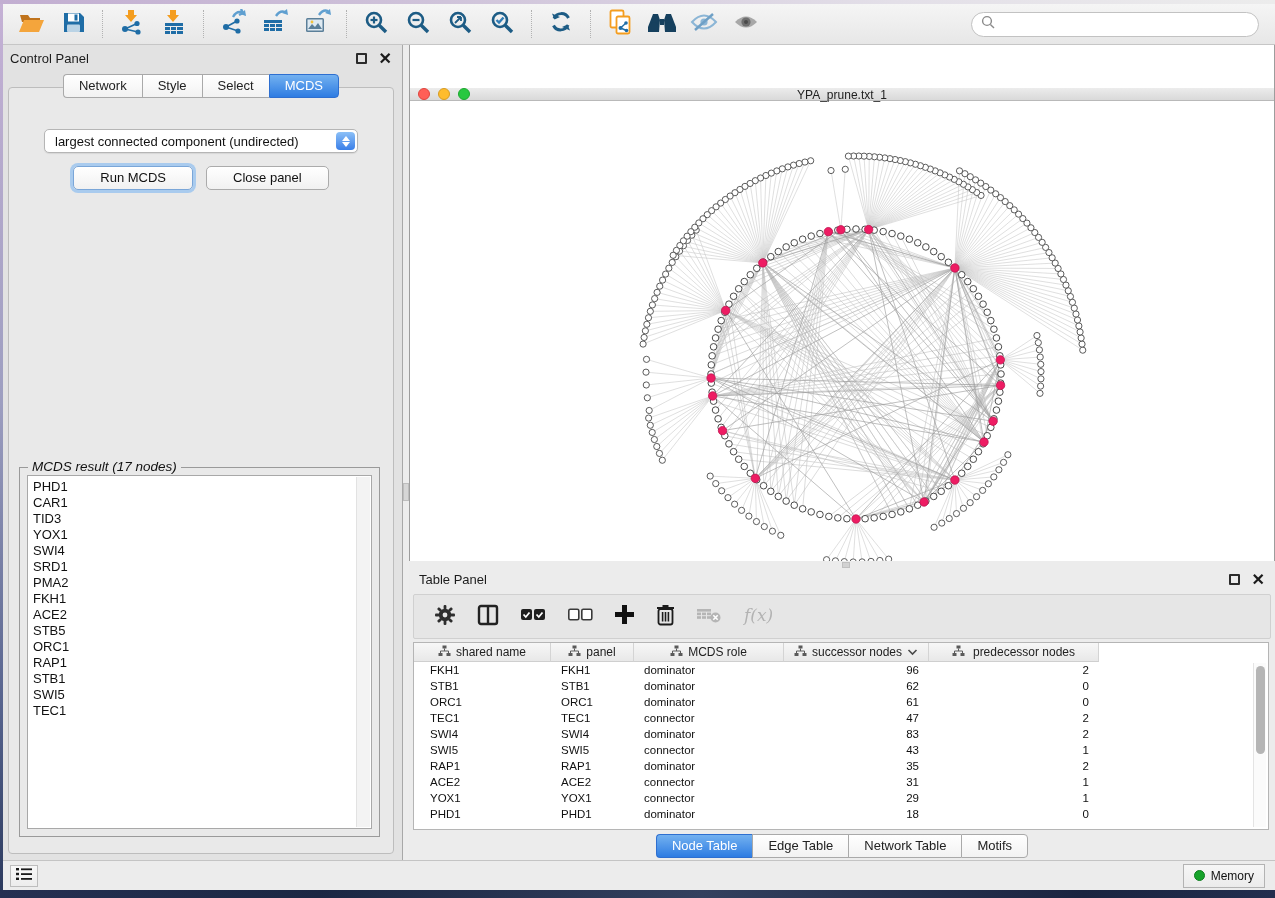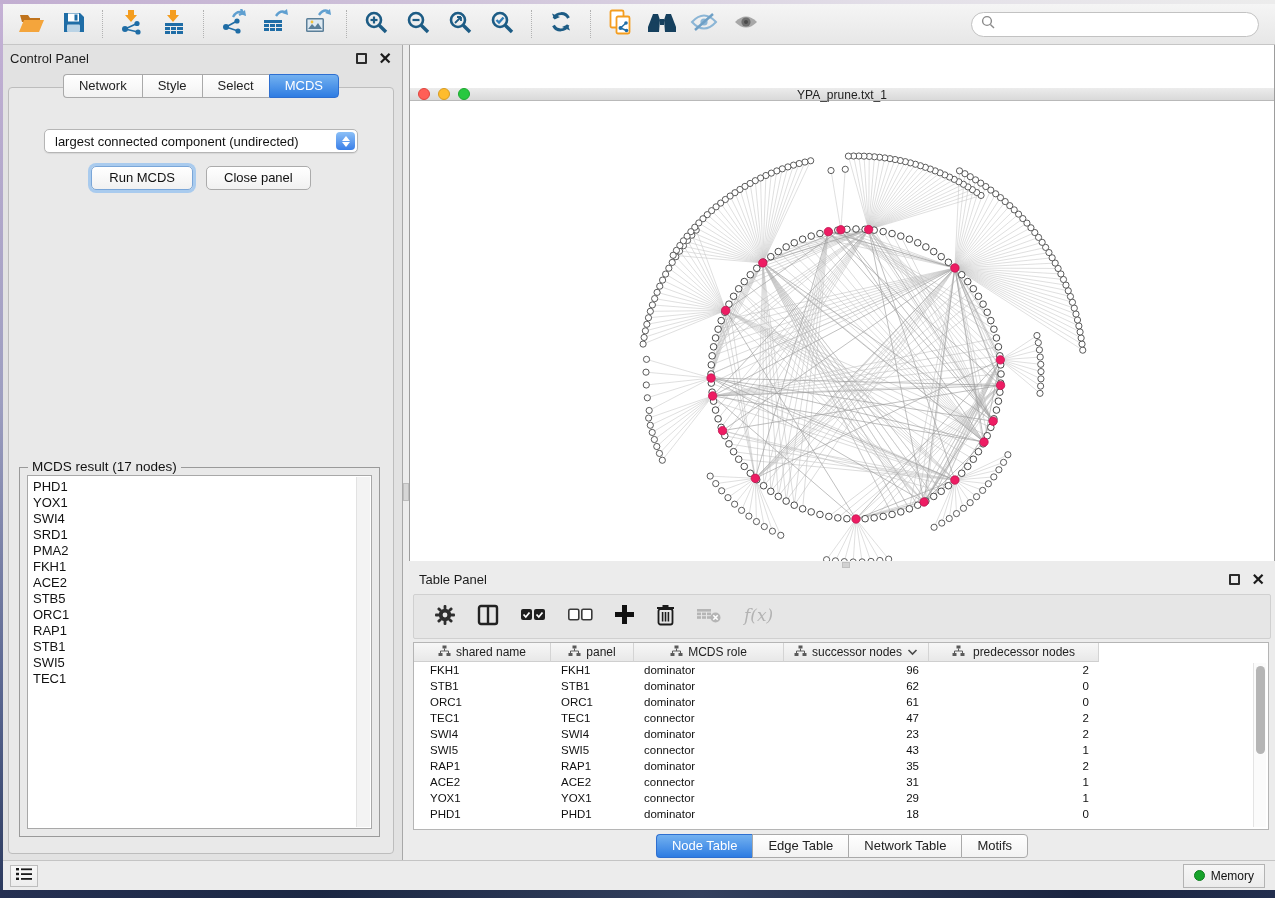--- a/index.html
+++ b/index.html
@@ -45,25 +45,25 @@
   .dropdown { margin:11px auto 0; width:314px; height:24px; background:#fff; border:1px solid #b5b5b5;
               border-radius:5px; display:flex; align-items:center; padding-left:10px; font-size:13px; color:#111;
               position:relative; box-shadow:0 1px 1px rgba(0,0,0,.08); }
   .dd-stepper { position:absolute; right:2px; top:2px; width:19px; height:18px; border-radius:4px;
                 background:linear-gradient(#8cc0f7,#3a7fe8); display:flex; flex-direction:column;
                 align-items:center; justify-content:center; gap:1px; }
   .dd-stepper .up { width:0;height:0;border-left:4px solid transparent;border-right:4px solid transparent;border-bottom:5px solid #fff; }
   .dd-stepper .dn { width:0;height:0;border-left:4px solid transparent;border-right:4px solid transparent;border-top:5px solid #fff; }
   .btn-row { display:flex; justify-content:center; gap:13px; margin-top:13px; }
   .mac-btn { font-size:13px; color:#111; background:linear-gradient(#ffffff,#f1f1f1); border:1px solid #ababab;
-             border-radius:5px; padding:3px 17px 4px; }
+             border-radius:5px; padding:3px 26px 4px; }
   .mac-btn.focused { box-shadow:0 0 0 3px #a9cbee; border-color:#7aa6d8; }
 
   .result-group { position:absolute; left:10px; right:13px; bottom:16px; height:370px; border:1px solid #9a9a9a; }
-  .result-legend { position:absolute; top:-9px; left:8px; background:#e9e9e9; padding:0 4px; font-size:13.5px; color:#111; }
+  .result-legend { position:absolute; top:-9px; left:8px; background:#e9e9e9; padding:0 4px; font-size:13.5px; color:#111;font-style:italic; }
   .result-list { position:absolute; inset:7px; background:#fff; border:1px solid #a8a8a8; overflow:hidden; }
   .result-items { padding:3px 0 0 5px; }
   .result-item { font-size:13px; line-height:16px; color:#111; }
   .result-scroll { position:absolute; top:1px; bottom:1px; right:1px; width:14px; background:#f3f3f3; border-left:1px solid #e2e2e2; }
 
   
   .v-split { width:6px; background:#ededed; position:relative; }
   .v-split .grip { position:absolute; top:438px; left:0; width:6px; height:18px; background:#d6d6d6; border:1px solid #bdbdbd; }
   .h-split { height:8px; background:#ececec; position:relative; }
   .h-split .grip { position:absolute; left:50%; top:1px; width:8px; height:6px; background:#d2d2d2; border:1px solid #c0c0c0; }
@@ -302,20 +302,22 @@
       </div>
       <div class="btn-row">
         <button class="mac-btn focused">Run MCDS</button>
         <button class="mac-btn">Close panel</button>
       </div>
       <div class="result-group">
         <span class="result-legend">MCDS result (17 nodes)</span>
         <div class="result-list">
           <div class="result-items" id="mcds-items">
               <div class="result-item">PHD1</div>
+              <div class="result-item">CAR1</div>
+              <div class="result-item">TID3</div>
               <div class="result-item">YOX1</div>
               <div class="result-item">SWI4</div>
               <div class="result-item">SRD1</div>
               <div class="result-item">PMA2</div>
               <div class="result-item">FKH1</div>
               <div class="result-item">ACE2</div>
               <div class="result-item">STB5</div>
               <div class="result-item">ORC1</div>
               <div class="result-item">RAP1</div>
               <div class="result-item">STB1</div>
@@ -1194,21 +1196,21 @@
               <div class="td" style="width: 137px; padding: 0px 0px 0px 16px;">TEC1</div>
               <div class="td" style="width: 83px; padding: 0px 0px 0px 10px;">TEC1</div>
               <div class="td" style="width: 150px; padding: 0px 0px 0px 10px;">connector</div>
               <div class="td num" style="width: 145px; padding: 0px 10px 0px 0px;">47</div>
               <div class="td num" style="width: 170px; padding: 0px 10px 0px 0px;">2</div>
             </div>
             <div class="tr">
               <div class="td" style="width: 137px; padding: 0px 0px 0px 16px;">SWI4</div>
               <div class="td" style="width: 83px; padding: 0px 0px 0px 10px;">SWI4</div>
               <div class="td" style="width: 150px; padding: 0px 0px 0px 10px;">dominator</div>
-              <div class="td num" style="width: 145px; padding: 0px 10px 0px 0px;">23</div>
+              <div class="td num" style="width: 145px; padding: 0px 10px 0px 0px;">83</div>
               <div class="td num" style="width: 170px; padding: 0px 10px 0px 0px;">2</div>
             </div>
             <div class="tr">
               <div class="td" style="width: 137px; padding: 0px 0px 0px 16px;">SWI5</div>
               <div class="td" style="width: 83px; padding: 0px 0px 0px 10px;">SWI5</div>
               <div class="td" style="width: 150px; padding: 0px 0px 0px 10px;">connector</div>
               <div class="td num" style="width: 145px; padding: 0px 10px 0px 0px;">43</div>
               <div class="td num" style="width: 170px; padding: 0px 10px 0px 0px;">1</div>
             </div>
             <div class="tr">

